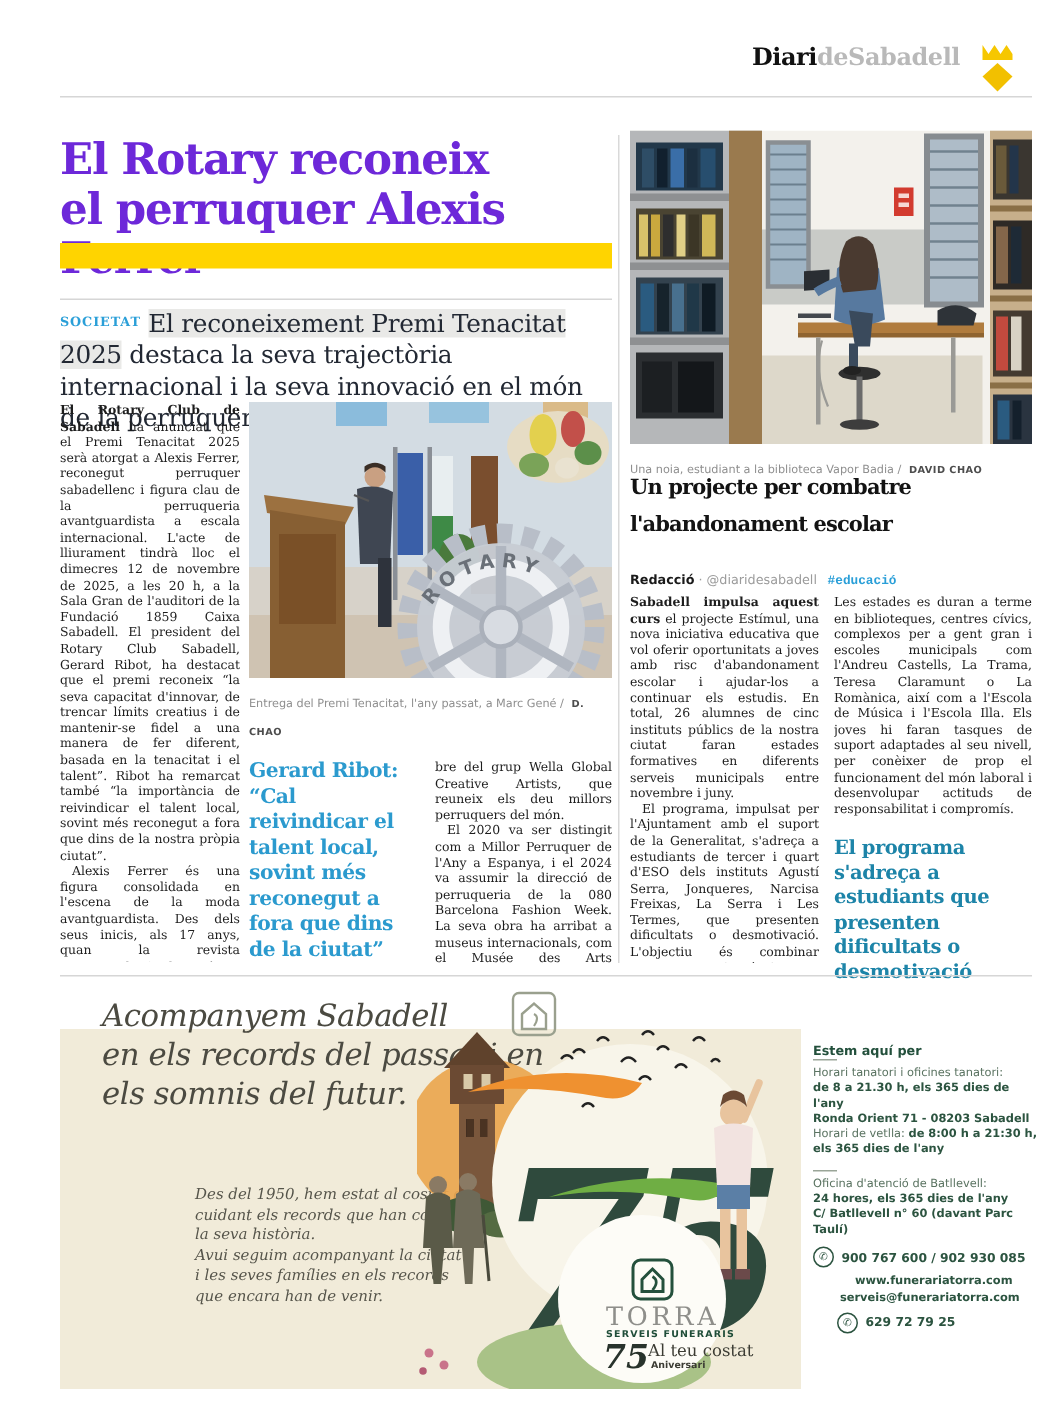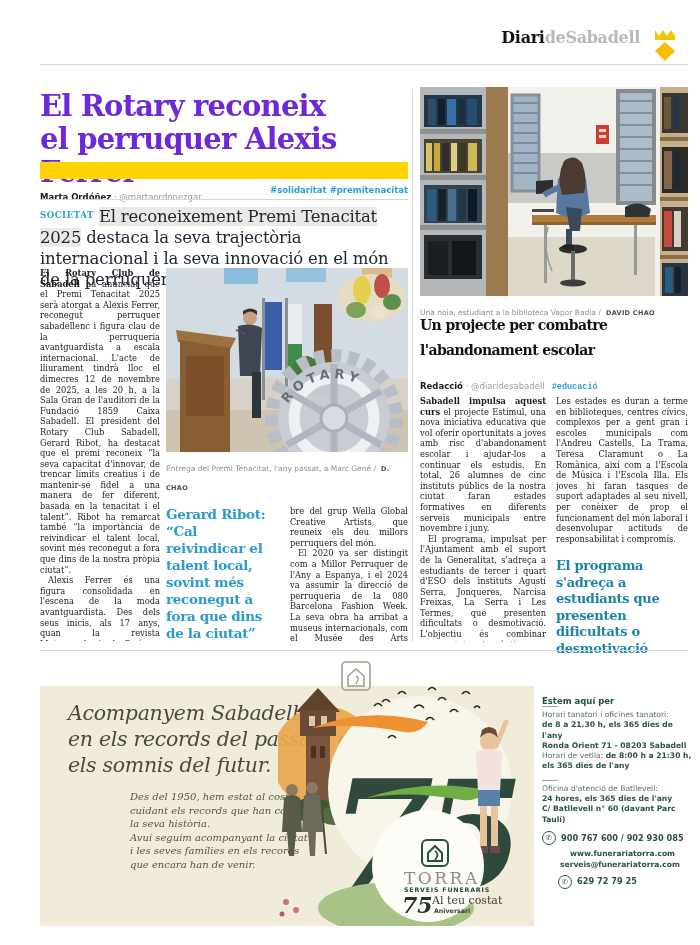--- a/index.html
+++ b/index.html
@@ -84,26 +84,20 @@
   <div class="abs rule" style="top:64px;left:40px;width:648px;"></div>
 
   <div class="abs vrule" style="top:90px;left:412px;height:552px;"></div>
 
   <div class="abs h1" style="top:90px;left:40px;width:372px;">
     <div>El Rotary reconeix</div>
     <div>el perruquer Alexis Ferrer</div>
   </div>
   <div class="abs ybar" style="top:162px;left:40px;width:368px;height:17px;"></div>
 
-  <div class="abs" style="top:185px;left:40px;width:368px;">
-    <span class="byline"><b>Marta Ordóñez</b>
-      <span>·</span>
-      <span>@martaordonezgar</span></span>
-    <span class="tags" style="float:right;">#solidaritat #premitenacitat</span>
-  </div>
   <div class="abs rule" style="top:199px;left:40px;width:368px;"></div>
 
   <div class="abs standfirst" style="top:205px;left:40px;width:372px;">
     <span class="kicker">SOCIETAT</span><span class="hl">El reconeixement Premi Tenacitat 2025</span><span> destaca la seva trajectòria internacional i la seva innovació en el món de la perruqueria avantguardista</span>
   </div>
 
   <div class="abs bodycol" style="top:268px;left:40px;width:120px;height:373px;">
     <p><span class="lead-in">El Rotary Club de Sabadell</span><span> ha anunciat que el Premi Tenacitat 2025 serà atorgat a Alexis Ferrer, reconegut perruquer sabadellenc i figura clau de la perruqueria avantguardista a escala internacional. L'acte de lliurament tindrà lloc el dimecres 12 de novembre de 2025, a les 20 h, a la Sala Gran de l'auditori de la Fundació 1859 Caixa Sabadell. El president del Rotary Club Sabadell, Gerard Ribot, ha destacat que el premi reconeix “la seva capacitat d'innovar, de trencar límits creatius i de mantenir-se fidel a una manera de fer diferent, basada en la tenacitat i el talent”. Ribot ha remarcat també “la importància de reivindicar el talent local, sovint més reconegut a fora que dins de la nostra pròpia ciutat”.</span></p>
     <p>Alexis Ferrer és una figura consolidada en l'escena de la moda avantguardista. Des dels seus inicis, als 17 anys, quan la revista Metamorphosis de París va publicar el seu primer treball, ha participat en més de mil passarel·les arreu del món i ha col·laborat amb dissenyadors com Josep Font, Manuel Bolaño, Miriam Ponsa o Little Creative Factory. És director general i creatiu de les perruqueries Anna Ferrer i, des de fa més de 20 anys col·labora amb Wella Professionals, de la qual és ambaixador mundial i mem-</p>
   </div>
@@ -283,21 +277,21 @@
   <div class="abs bodycol" style="top:396px;left:556px;width:132px;height:152px;">
     <p>Les estades es duran a terme en biblioteques, centres cívics, complexos per a gent gran i escoles municipals com l'Andreu Castells, La Trama, Teresa Claramunt o La Romànica, així com a l'Escola de Música i l'Escola Illa. Els joves hi faran tasques de suport adaptades al seu nivell, per conèixer de prop el funcionament del món laboral i desenvolupar actituds de responsabilitat i compromís.</p>
   </div>
   <div class="abs quote-teal" style="top:558px;left:556px;width:134px;">El programa s'adreça a estudiants que presenten dificultats o desmotivació</div>
 
   <div class="abs rule" style="top:650px;left:40px;width:648px;"></div>
 
   <div class="abs ad-cream" style="top:686px;left:40px;width:494px;height:240px;"></div>
   <div class="abs" style="top:686px;left:534px;width:0;height:0;border-left:26px solid #f1ebd9;border-top:14px solid transparent;transform:rotate(180deg);transform-origin:0 0;margin-top:14px;"></div>
 
-  <div class="abs ad-h" style="top:700px;left:68px;">
+  <div class="abs ad-h" style="top:664px;left:68px;">
     <div>Acompanyem Sabadell</div>
     <div>en els records del passat i en</div>
     <div>els somnis del futur.</div>
   </div>
   <div class="abs ad-p" style="top:790px;left:130px;">
     <div>Des del 1950, hem estat al costat de Sabadell,</div>
     <div>cuidant els records que han construït</div>
     <div>la seva història.</div>
     <div>Avui seguim acompanyant la ciutat</div>
     <div>i les seves famílies en els records</div>

